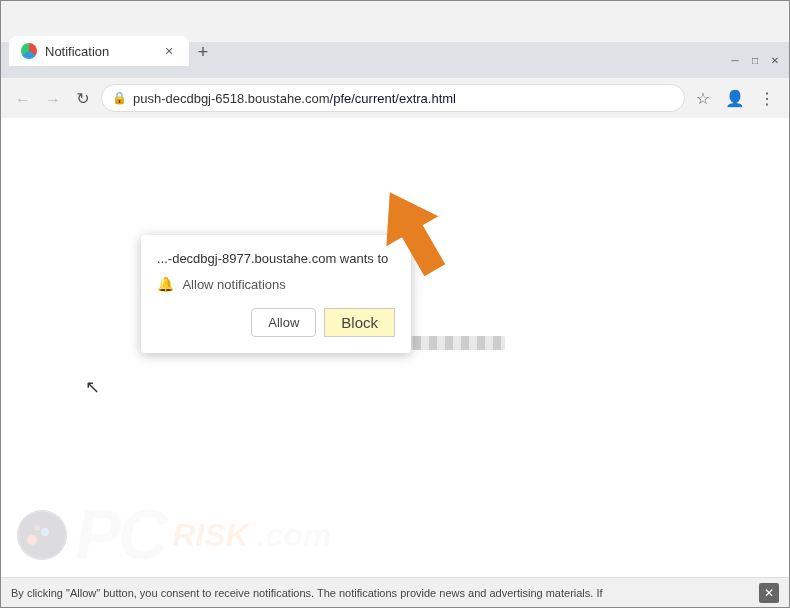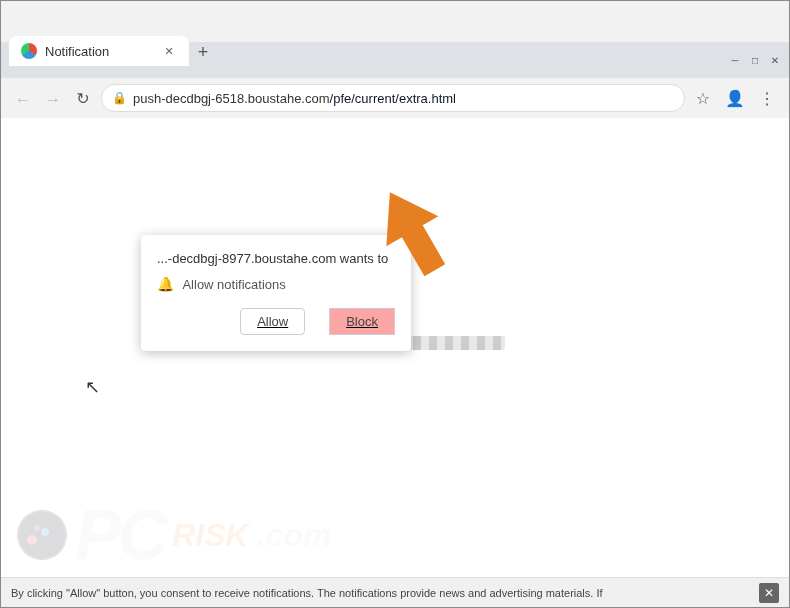--- a/index.html
+++ b/index.html
@@ -203,40 +203,39 @@
       font-size: 13px;
     }
 
     .bell-icon {
       font-size: 14px;
     }
 
     .notif-buttons {
       display: flex;
       justify-content: flex-end;
-      gap: 24px;
-      text-decoration: underline;
+      gap: 8px;
     }
 
     .btn-allow {
       padding: 5px 16px;
       border: 1px solid #ccc;
       border-radius: 4px;
       background: #fff;
       font-size: 13px;
       color: #444;
       cursor: pointer;
     }
 
     .btn-block {
       padding: 5px 16px;
       border: 1px solid #ccc;
       border-radius: 0;
-      background: #fca5a5;
-      font-size: 13px;
+      background: #fef9c3;
+      font-size: 15px;
       color: #444;
       cursor: pointer;
     }
 
     
     .page-content {
       flex: 1;
       background: #fff;
       position: relative;
       overflow: hidden;

